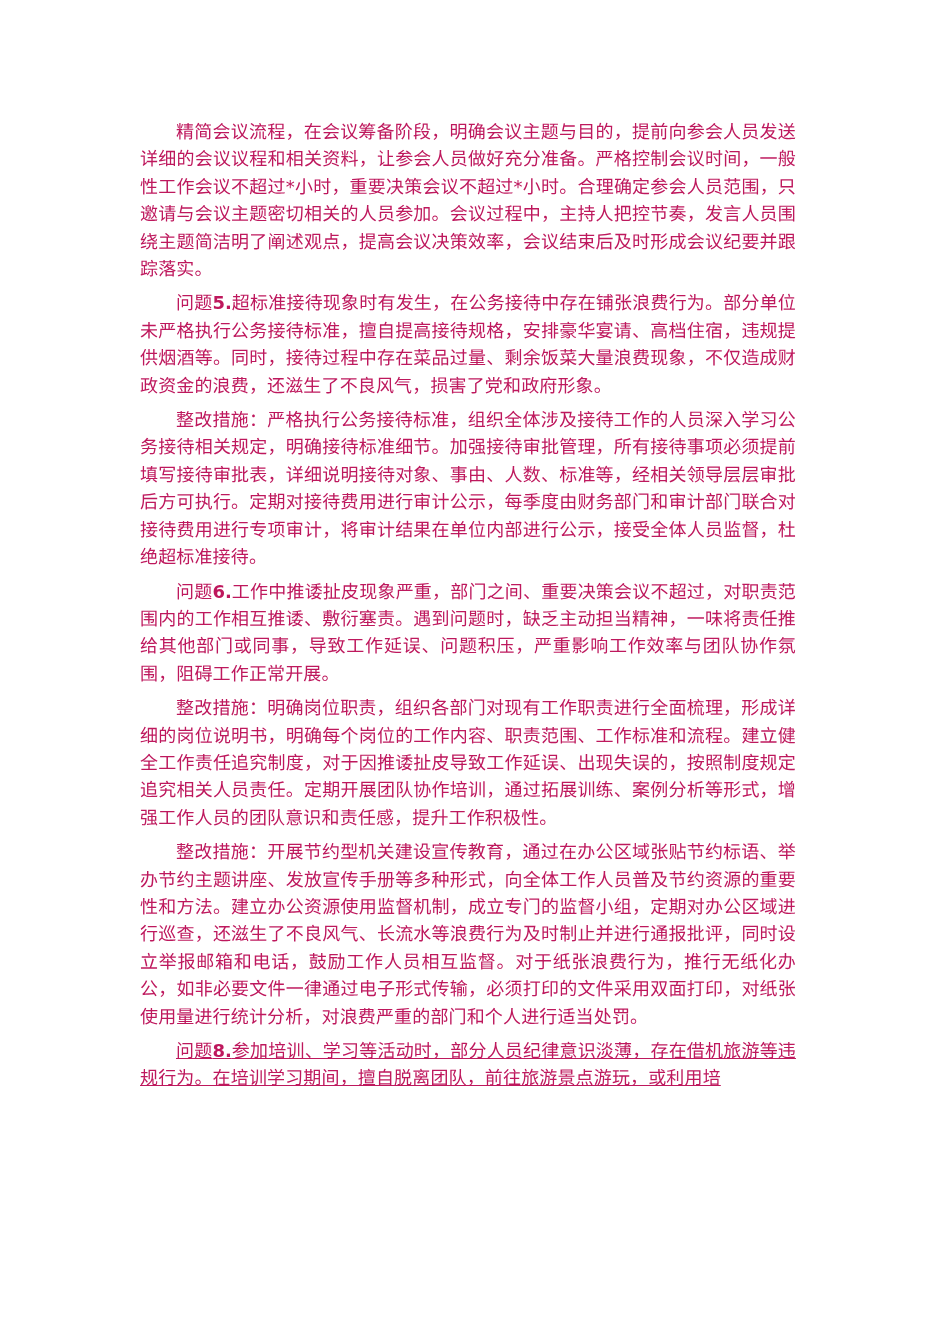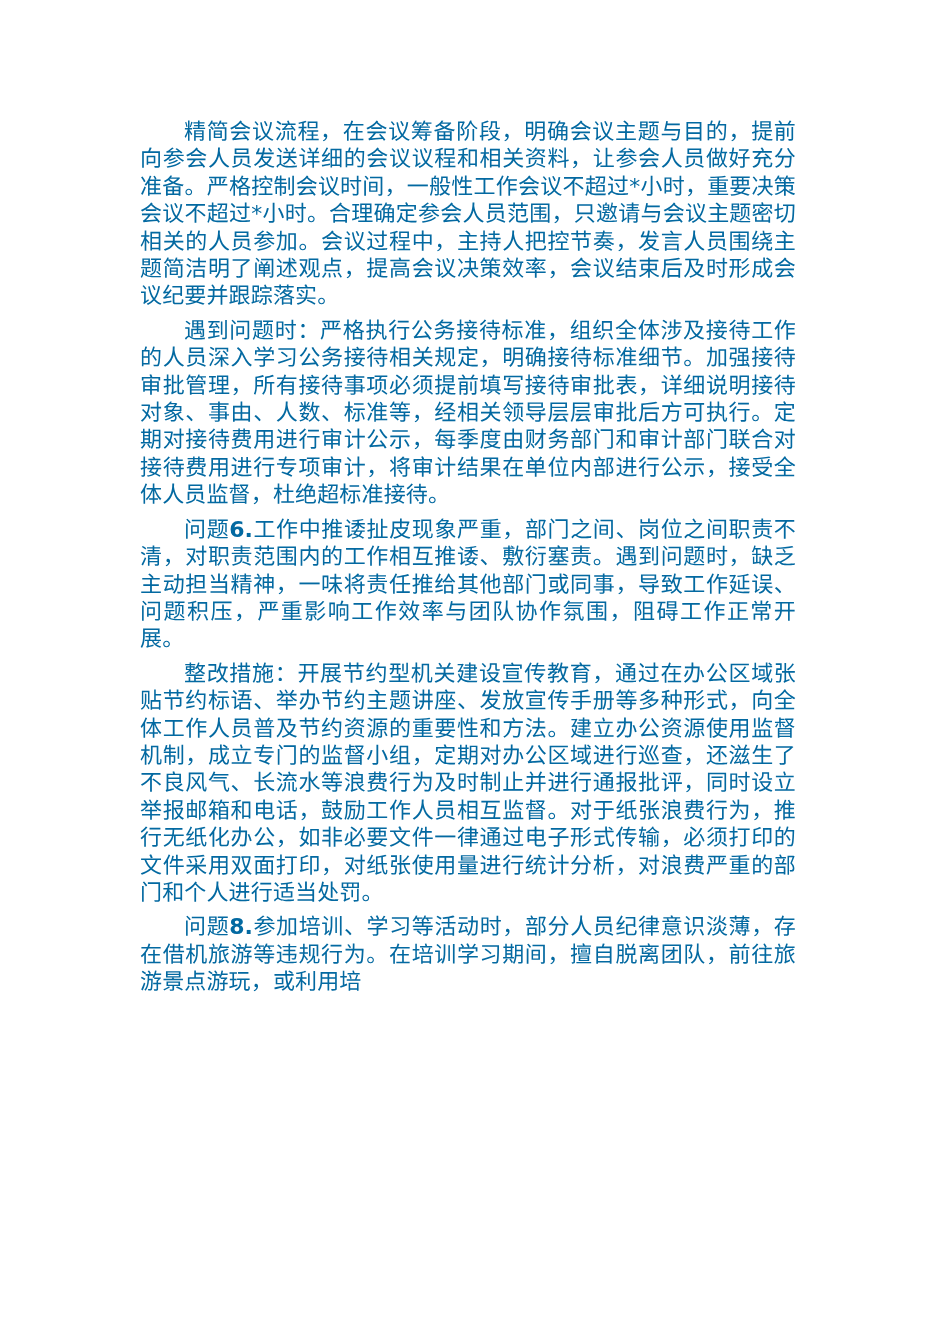--- a/index.html
+++ b/index.html
@@ -20,61 +20,68 @@
     width: 950px;
     height: 1344px;
     background: #ffffff;
     padding: 118px 155px 0 140px;
   }
   .doc-body {
     width: 656px;
   }
   .para {
     margin: 0 0 7px 0;
-    color: #0369a1;
-    font-size: 22px;
+    color: #be185d;
+    font-size: 18px;
     line-height: 27.4px;
     text-align: justify;
     text-justify: inter-ideograph;
     text-indent: 2em;
     letter-spacing: 0.15px;
     font-weight: 400;
     word-break: break-all;
     -webkit-font-smoothing: antialiased;
   }
   .para:last-child {
     margin-bottom: 0;
+    text-decoration: underline;
   }
   .para .num {
     font-weight: 700;
     letter-spacing: 0;
   }
   .para .lead {
     letter-spacing: 0.15px;
   }
 </style>
 </head>
 <body>
 
 <div class="page">
   <div class="doc-body">
 
     <p class="para">
       <span>精简会议流程，在会议筹备阶段，明确会议主题与目的，提前向参会人员发送详细的会议议程和相关资料，让参会人员做好充分准备。严格控制会议时间，一般性工作会议不超过*小时，重要决策会议不超过*小时。合理确定参会人员范围，只邀请与会议主题密切相关的人员参加。会议过程中，主持人把控节奏，发言人员围绕主题简洁明了阐述观点，提高会议决策效率，会议结束后及时形成会议纪要并跟踪落实。</span>
     </p>
 
-
     <p class="para">
-      <span>遇到问题时：严格执行公务接待标准，组织全体涉及接待工作的人员深入学习公务接待相关规定，明确接待标准细节。加强接待审批管理，所有接待事项必须提前填写接待审批表，详细说明接待对象、事由、人数、标准等，经相关领导层层审批后方可执行。定期对接待费用进行审计公示，每季度由财务部门和审计部门联合对接待费用进行专项审计，将审计结果在单位内部进行公示，接受全体人员监督，杜绝超标准接待。</span>
+      <span class="lead">问题</span><span class="num">5</span><span class="num">.</span><span>超标准接待现象时有发生，在公务接待中存在铺张浪费行为。部分单位未严格执行公务接待标准，擅自提高接待规格，安排豪华宴请、高档住宿，违规提供烟酒等。同时，接待过程中存在菜品过量、剩余饭菜大量浪费现象，不仅造成财政资金的浪费，还滋生了不良风气，损害了党和政府形象。</span>
     </p>
 
     <p class="para">
-      <span class="lead">问题</span><span class="num">6</span><span class="num">.</span><span>工作中推诿扯皮现象严重，部门之间、岗位之间职责不清，对职责范围内的工作相互推诿、敷衍塞责。遇到问题时，缺乏主动担当精神，一味将责任推给其他部门或同事，导致工作延误、问题积压，严重影响工作效率与团队协作氛围，阻碍工作正常开展。</span>
+      <span>整改措施：严格执行公务接待标准，组织全体涉及接待工作的人员深入学习公务接待相关规定，明确接待标准细节。加强接待审批管理，所有接待事项必须提前填写接待审批表，详细说明接待对象、事由、人数、标准等，经相关领导层层审批后方可执行。定期对接待费用进行审计公示，每季度由财务部门和审计部门联合对接待费用进行专项审计，将审计结果在单位内部进行公示，接受全体人员监督，杜绝超标准接待。</span>
     </p>
 
+    <p class="para">
+      <span class="lead">问题</span><span class="num">6</span><span class="num">.</span><span>工作中推诿扯皮现象严重，部门之间、重要决策会议不超过，对职责范围内的工作相互推诿、敷衍塞责。遇到问题时，缺乏主动担当精神，一味将责任推给其他部门或同事，导致工作延误、问题积压，严重影响工作效率与团队协作氛围，阻碍工作正常开展。</span>
+    </p>
+
+    <p class="para">
+      <span>整改措施：明确岗位职责，组织各部门对现有工作职责进行全面梳理，形成详细的岗位说明书，明确每个岗位的工作内容、职责范围、工作标准和流程。建立健全工作责任追究制度，对于因推诿扯皮导致工作延误、出现失误的，按照制度规定追究相关人员责任。定期开展团队协作培训，通过拓展训练、案例分析等形式，增强工作人员的团队意识和责任感，提升工作积极性。</span>
+    </p>
 
 
     <p class="para">
       <span>整改措施：开展节约型机关建设宣传教育，通过在办公区域张贴节约标语、举办节约主题讲座、发放宣传手册等多种形式，向全体工作人员普及节约资源的重要性和方法。建立办公资源使用监督机制，成立专门的监督小组，定期对办公区域进行巡查，还滋生了不良风气、长流水等浪费行为及时制止并进行通报批评，同时设立举报邮箱和电话，鼓励工作人员相互监督。对于纸张浪费行为，推行无纸化办公，如非必要文件一律通过电子形式传输，必须打印的文件采用双面打印，对纸张使用量进行统计分析，对浪费严重的部门和个人进行适当处罚。</span>
     </p>
 
     <p class="para">
       <span class="lead">问题</span><span class="num">8</span><span class="num">.</span><span>参加培训、学习等活动时，部分人员纪律意识淡薄，存在借机旅游等违规行为。在培训学习期间，擅自脱离团队，前往旅游景点游玩，或利用培</span>
     </p>
 

